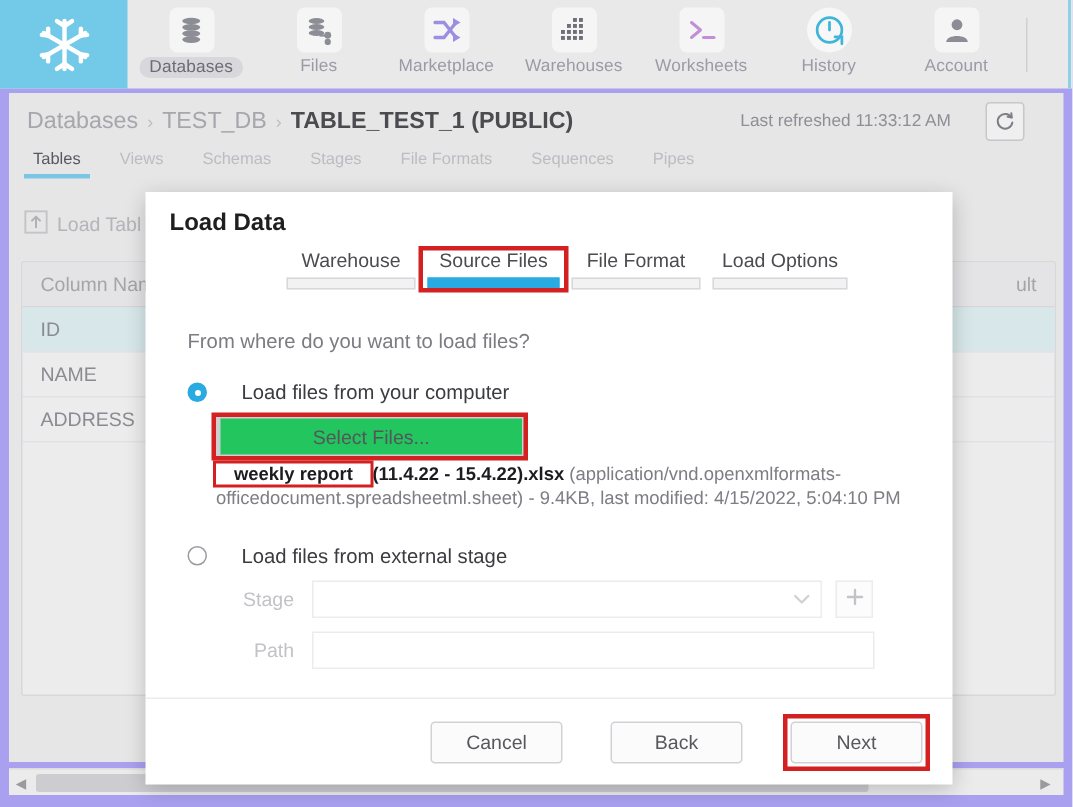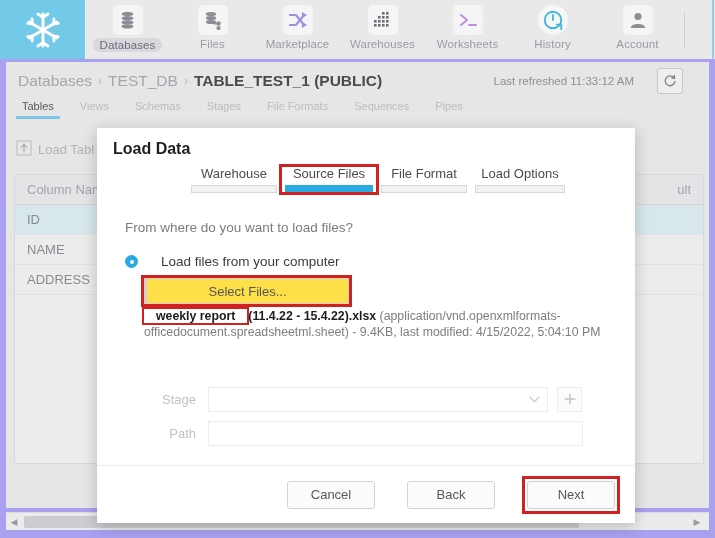--- a/index.html
+++ b/index.html
@@ -279,21 +279,21 @@
     border-radius: 50%; background: #ffffff;
   }
 
   #select-files-wrap {
     position: absolute; left: 47px; top: 150px;
     width: 205px; height: 26px;
     outline: 3px solid #d32020;
   }
   #select-files-btn {
     width: 100%; height: 100%;
-    background: #fde047;
+    background: #22c55e;
     border: 1px solid #d0d0d4;
     border-left: 3px solid #cfcfd3;
     font-size: 13px; color: #55555b;
     display: flex; align-items: center; justify-content: center;
     cursor: pointer;
     text-align: center;
   }
 
   #file-info {
     position: absolute; left: 47px; top: 180px;
@@ -593,20 +593,24 @@
     </div>
 
     <div id="select-files-wrap">
       <div id="select-files-btn">Select Files...</div>
     </div>
 
     <div id="file-info">
       <span id="file-name-hl">weekly report</span><span id="file-name-rest">(11.4.22 - 15.4.22).xlsx</span><span> (application/vnd.openxmlformats-officedocument.spreadsheetml.sheet) - 9.4KB, last modified: 4/15/2022, 5:04:10 PM</span>
     </div>
 
+    <div class="radio-row" id="radio-stage">
+      <span class="radio"></span>
+      <span>Load files from external stage</span>
+    </div>
 
     <div class="field-row" id="stage-row">
       <span class="field-label">Stage</span>
       <div class="field-input with-caret">
         <span style="padding-left:8px;font-size:13px;color:#55555b;"></span>
         <span class="caret-box">
           <svg width="11" height="7" viewBox="0 0 12 8">
             <path d="M1 1.5 L6 6.5 L11 1.5" fill="none" stroke="#d0d0d5" stroke-width="1.8" stroke-linecap="round" stroke-linejoin="round"></path>
           </svg>
         </span>

